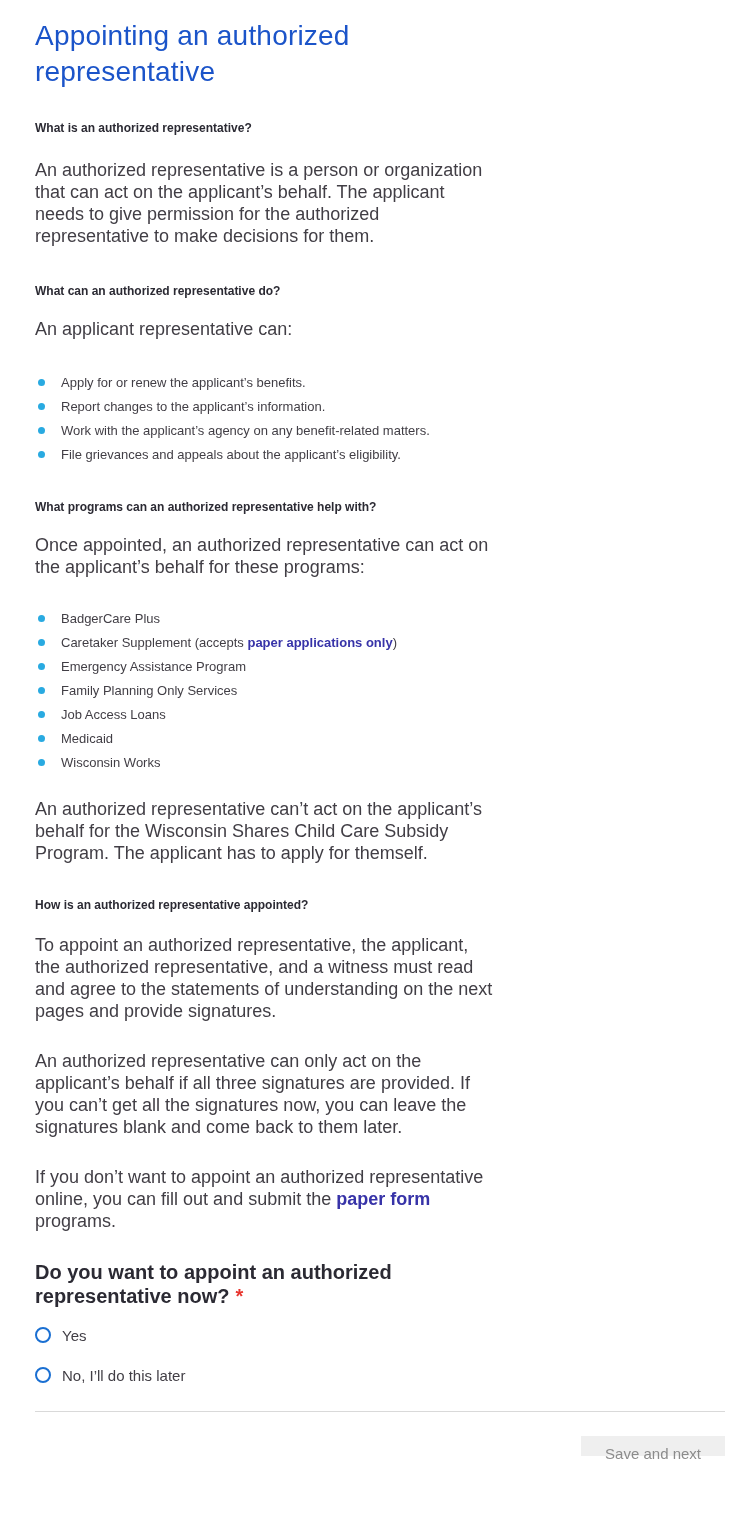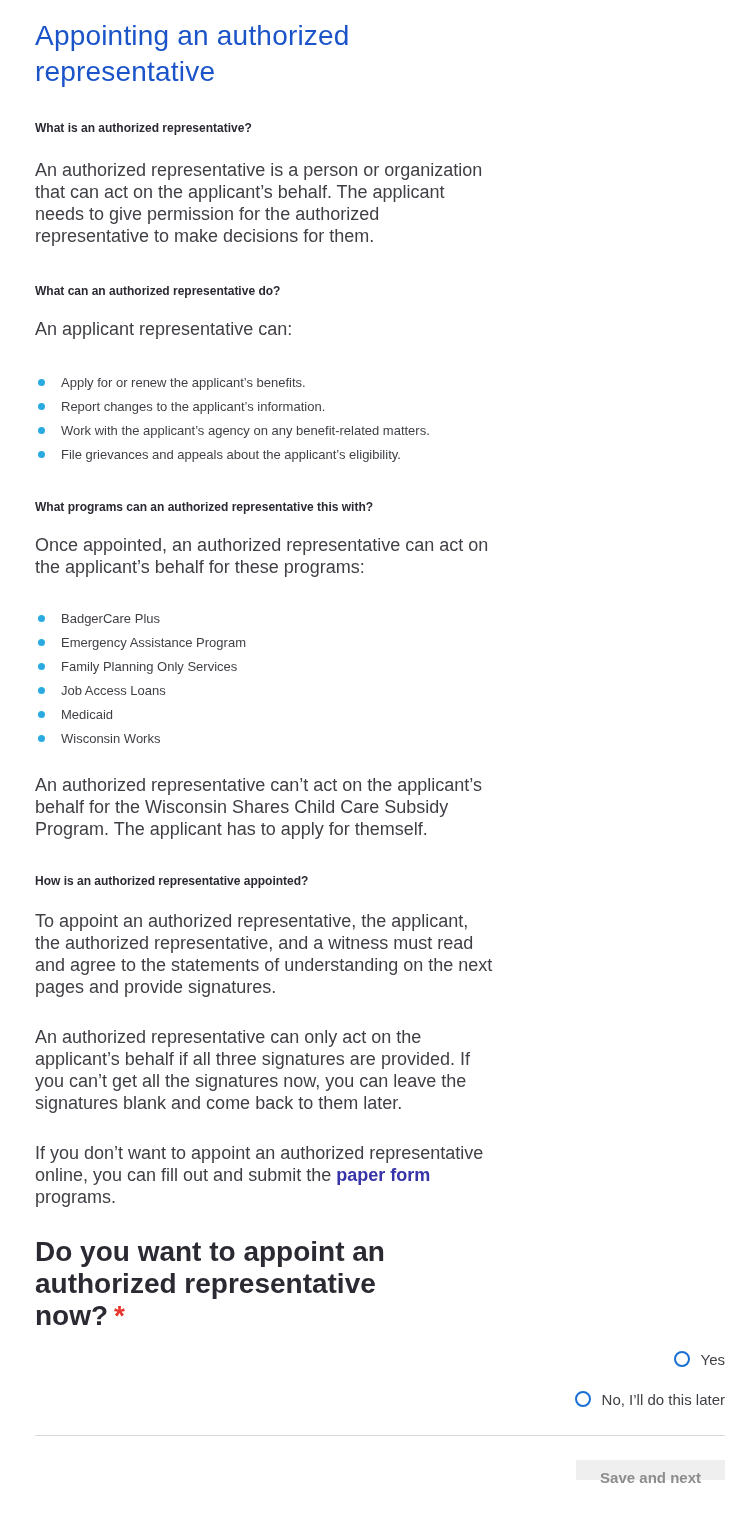--- a/index.html
+++ b/index.html
@@ -37,24 +37,24 @@
     font-size: 12px;
     font-weight: 700;
     color: var(--heading-dark);
     line-height: 26px;
     margin: 0 0 18px 0;
     max-width: 480px;
   }
   h2.tight { margin-bottom: 14px; }
   h2.mb16 { margin-bottom: 16px; }
   h3.question {
-    font-size: 28px;
+    font-size: 20px;
     font-weight: 700;
     color: var(--heading-dark);
-    line-height: 32px;
+    line-height: 24px;
     margin: 0 0 16px 0;
     max-width: 420px;
   }
   p {
     font-size: 18px;
     line-height: 22px;
     margin: 0 0 28px 0;
     max-width: 460px;
   }
   p.mb31 { margin-bottom: 31px; }
@@ -93,21 +93,20 @@
     color: var(--required-red);
     font-weight: 700;
     margin-left: 6px;
   }
   .radio-row {
     display: flex;
     align-items: center;
     height: 22px;
     margin-bottom: 18px;
     cursor: pointer;
-    justify-content: flex-end;
   }
   .radio-circle {
     width: 16px;
     height: 16px;
     border: 2px solid var(--radio-blue);
     border-radius: 50%;
     background: #fff;
     flex: 0 0 auto;
   }
   .radio-label {
@@ -123,21 +122,21 @@
   .footer-bar {
     margin-top: 24px;
     text-align: right;
   }
   .save-button {
     display: inline-block;
     background: var(--button-bg);
     color: var(--button-text);
     font-family: "Liberation Sans", "DejaVu Sans", sans-serif;
     font-size: 15px;
-    font-weight: 700;
+    font-weight: 400;
     border: none;
     height: 20px;
     line-height: 36px;
     padding: 0 24px;
     cursor: pointer;
   }
 </style>
 </head>
 <body>
 
@@ -153,24 +152,25 @@
   <p class="intro">An applicant representative can:</p>
   <ul class="bullets">
     <li><span class="dot"></span><span>Apply for or renew the applicant’s benefits.</span></li>
     <li><span class="dot"></span><span>Report changes to the applicant’s information.</span></li>
     <li><span class="dot"></span><span>Work with the applicant’s agency on any benefit-related matters.</span></li>
     <li><span class="dot"></span><span>File grievances and appeals about the applicant’s eligibility.</span></li>
   </ul>
 </section>
 
 <section>
-  <h2 class="tight">What programs can an authorized representative this with?</h2>
+  <h2 class="tight">What programs can an authorized representative help with?</h2>
   <p class="intro">Once appointed, an authorized representative can act on the applicant’s behalf for these programs:</p>
   <ul class="bullets programs">
     <li><span class="dot"></span><span>BadgerCare Plus</span></li>
+    <li><span class="dot"></span><span>Caretaker Supplement (accepts </span><a class="inline-link">paper applications only</a><span>)</span></li>
     <li><span class="dot"></span><span>Emergency Assistance Program</span></li>
     <li><span class="dot"></span><span>Family Planning Only Services</span></li>
     <li><span class="dot"></span><span>Job Access Loans</span></li>
     <li><span class="dot"></span><span>Medicaid</span></li>
     <li><span class="dot"></span><span>Wisconsin Works</span></li>
   </ul>
   <p>An authorized representative can’t act on the applicant’s behalf for the Wisconsin Shares Child Care Subsidy Program. The applicant has to apply for themself.</p>
 </section>
 
 <section>

